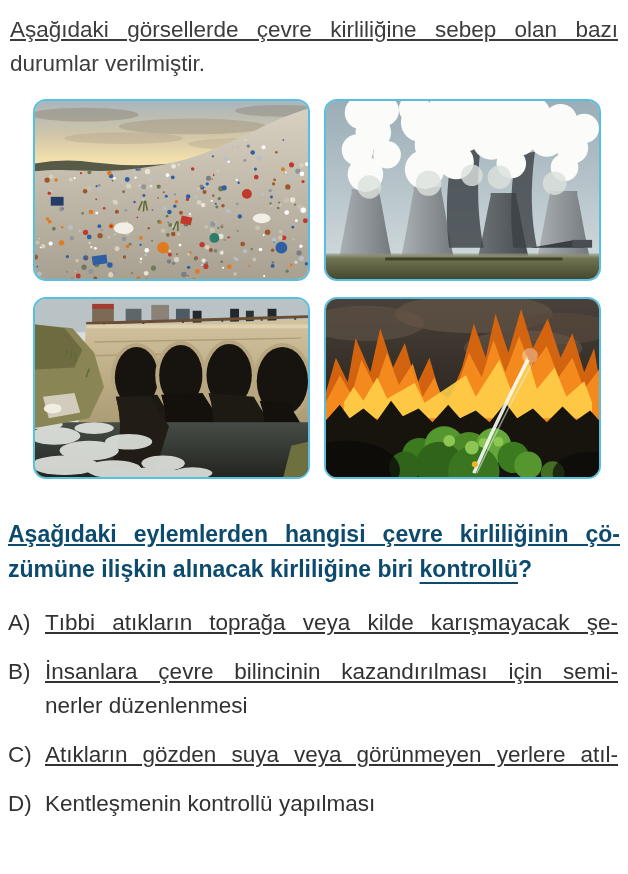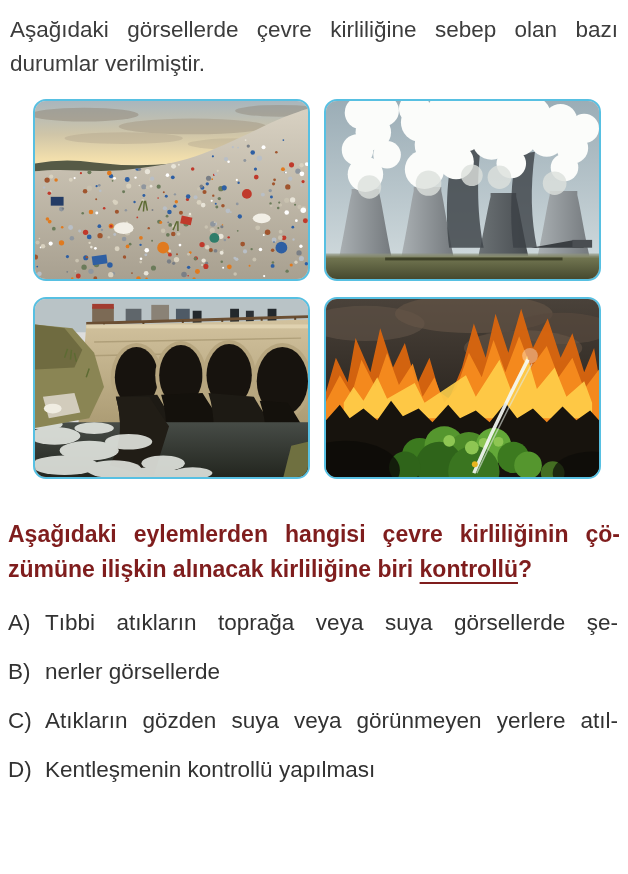--- a/index.html
+++ b/index.html
@@ -11,21 +11,21 @@
   }
   .page { width: 628px; height: 874px; position: relative; }
 
   
   .intro {
     margin: 13px 10px 0 10px;
     font-size: 22.5px;
     line-height: 34px;
     color: #3c3c3c;
   }
-  .jline { text-align: justify; text-align-last: justify; }
+  .jline { text-align: justify; text-align-last: justify; text-decoration: underline; }
 
   
   .img-grid {
     margin: 18px 27px 0 33px;
     display: grid;
     grid-template-columns: 277px 277px;
     grid-template-rows: 182px 182px;
     column-gap: 14px;
     row-gap: 16px;
   }
@@ -36,21 +36,21 @@
     background: #dddddd;
   }
   .photo svg { display: block; width: 100%; height: 100%; }
 
   
   .question {
     margin: 38px 8px 0 8px;
     font-size: 23px;
     line-height: 35px;
     font-weight: bold;
-    color: #7f1d1d;
+    color: #0c4a6e;
   }
   .question .u {
     text-decoration: underline;
     text-decoration-thickness: 2px;
     text-underline-offset: 5px;
   }
 
   
   .options { margin: 19px 10px 0 8px; }
   .option {
@@ -641,27 +641,28 @@
 
   <div class="question">
     <div class="jline">Aşağıdaki eylemlerden hangisi çevre kirliliğinin çö-</div>
     <div><span>zümüne ilişkin alınacak kirliliğine biri </span><span class="u">kontrollü</span><span>?</span></div>
   </div>
 
   <div class="options">
     <div class="option">
       <div class="opt-label">A)</div>
       <div class="opt-text">
-        <div class="jline">Tıbbi atıkların toprağa veya suya görsellerde şe-</div>
+        <div class="jline">Tıbbi atıkların toprağa veya kilde karışmayacak şe-</div>
       </div>
     </div>
     <div class="option">
       <div class="opt-label">B)</div>
       <div class="opt-text">
-        <div>nerler görsellerde</div>
+        <div class="jline">İnsanlara çevre bilincinin kazandırılması için semi-</div>
+        <div>nerler düzenlenmesi</div>
       </div>
     </div>
     <div class="option">
       <div class="opt-label">C)</div>
       <div class="opt-text">
         <div class="jline">Atıkların gözden suya veya görünmeyen yerlere atıl-</div>
       </div>
     </div>
     <div class="option">
       <div class="opt-label">D)</div>

